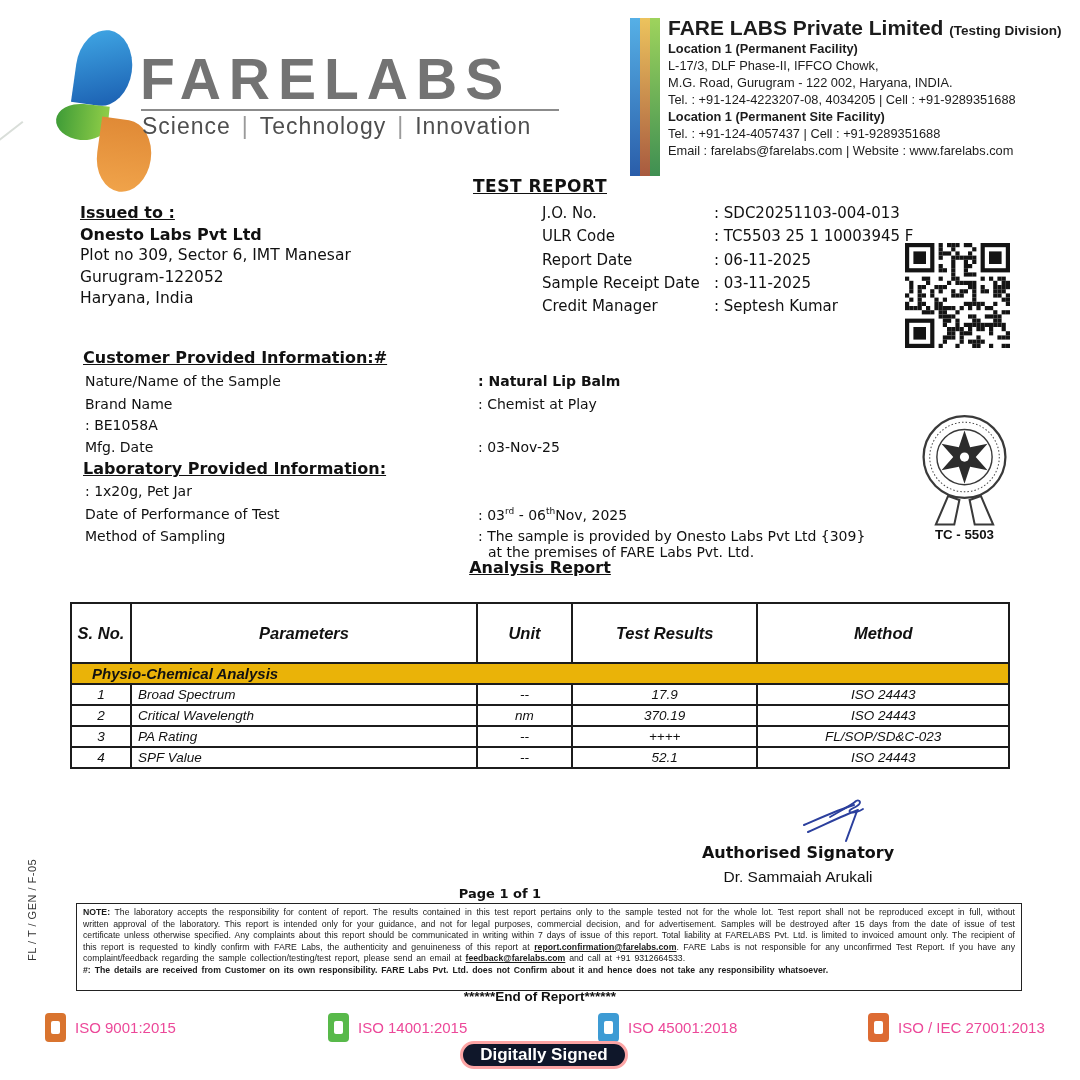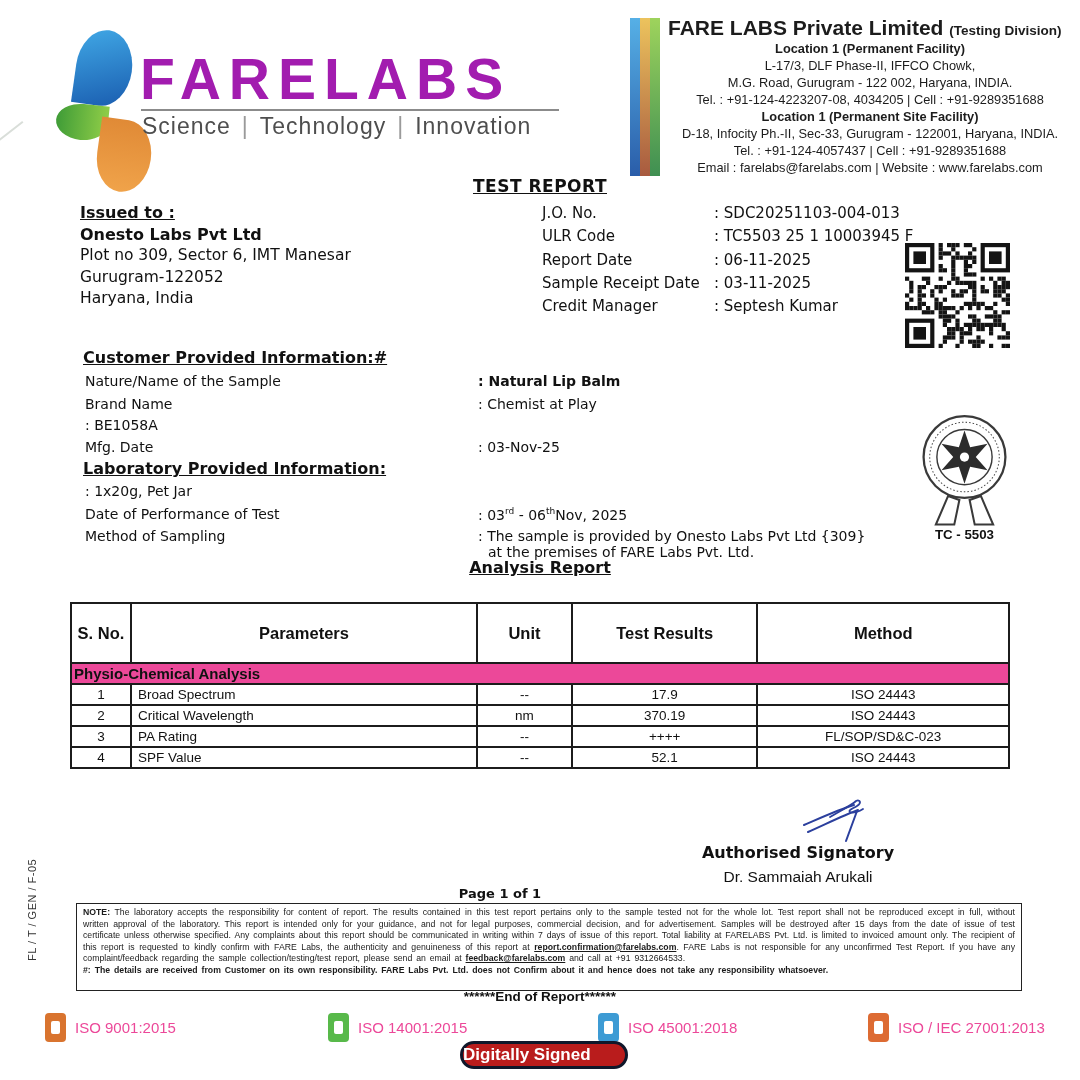--- a/index.html
+++ b/index.html
@@ -9,37 +9,37 @@
 
   
   .drop{position:absolute;}
   .drop-blue{left:76px;top:30px;width:56px;height:76px;border-radius:50% 50% 50% 0;
              background:linear-gradient(160deg,#41a9e6 0%,#1d63b4 90%);transform:rotate(8deg);}
   .drop-green{left:56px;top:104px;width:52px;height:36px;border-radius:50% 0 50% 50%;
               background:linear-gradient(90deg,#3f9c37 0%,#8ccb47 95%);transform:rotate(6deg);}
   .drop-orange{left:97px;top:120px;width:54px;height:72px;border-radius:0 50% 50% 50%;
                background:linear-gradient(180deg,#e08a36 0%,#f0a34a 100%);transform:rotate(8deg);}
   .wordmark{left:140px;top:46px;font-family:"Liberation Sans",sans-serif;font-size:57px;
-            font-weight:600;letter-spacing:8px;color:#a21caf;}
+            font-weight:600;letter-spacing:8px;color:#737373;}
   .wordrule{left:141px;top:109px;width:418px;height:2px;background:#8b8b8b;}
   .tagline{left:142px;top:113px;font-family:"Liberation Sans",sans-serif;font-size:23px;
            color:#4e4e4e;letter-spacing:1px;}
   .tagline .pipe{color:#9a9a9a;margin:0 11px;font-weight:300;}
   .corner-artifact{left:-4px;top:130px;width:30px;height:2px;background:#d9ded9;transform:rotate(-38deg);}
 
   
   .stripe{left:630px;top:18px;width:30px;height:158px;display:flex;}
   .stripe div{width:10px;height:100%;}
   .band1{background:linear-gradient(#56b0e6,#2a5da9);}
   .band2{background:linear-gradient(#ecc35d,#a85a3f);}
   .band3{background:linear-gradient(#9ed35c,#3f8f52);}
   .co{left:668px;top:16px;width:404px;font-family:"Liberation Sans",sans-serif;color:#1c1c1c;}
   .co-title{font-size:21px;font-weight:bold;white-space:nowrap;}
   .co-title .division{font-size:13.5px;}
-  .co-line{font-size:12.8px;line-height:17px;white-space:nowrap;text-align:center;}
+  .co-line{font-size:12.8px;line-height:17px;white-space:nowrap;}
   .co-line.b{font-weight:bold;}
 
   
   .h-underline{font-weight:bold;text-decoration:underline;}
   .report-title{left:440px;top:176px;width:200px;text-align:center;font-size:17px;
                 font-weight:bold;letter-spacing:.5px;text-decoration:underline;}
 
   
   .issued{left:80px;top:202px;font-size:15.5px;line-height:21.5px;}
   .issued .head{font-size:16px;}
@@ -57,26 +57,26 @@
   .inforow .lbl{width:393px;flex:none;}
   .sup{vertical-align:super;font-size:9px;}
 
   
   .seal{left:912px;top:410px;}
 
   
   .analysis-title{left:440px;top:558px;width:200px;text-align:center;font-size:16px;
                   font-weight:bold;text-decoration:underline;}
   table.analysis{border-collapse:collapse;width:940px;font-family:"Liberation Sans",sans-serif;}
-  table.analysis th,table.analysis td{border:2px solid #1c1c1c;}
+  table.analysis th,table.analysis td{border:2px solid #1c1c1c;font-style:italic;}
   table.analysis th{height:56px;font-size:16.5px;color:#111;}
   table.analysis td{font-size:13.5px;text-align:center;height:19px;padding:0 4px;}
   table.analysis td.param{text-align:left;padding-left:6px;}
-  tr.section td{background:#ec4899;text-align:left;font-weight:bold;font-size:15px;
-                padding-left:2px;height:19px;}
+  tr.section td{background:#eab308;text-align:left;font-weight:bold;font-size:15px;
+                padding-left:20px;height:19px;}
 
   
   .sig-block{left:688px;top:843px;width:220px;text-align:center;}
   .sig-title{font-size:16px;font-weight:bold;}
   .sig-name{font-size:15.5px;font-family:"Liberation Sans",sans-serif;margin-top:6px;}
 
   .page-num{left:380px;top:886px;width:240px;text-align:center;font-size:13px;font-weight:bold;}
 
   
   .notebox{left:76px;top:903px;width:932px;height:80px;border:1.5px solid #222;
@@ -91,21 +91,21 @@
   .end-text{left:390px;top:989px;width:300px;text-align:center;font-size:13.5px;
             font-weight:600;font-family:"Liberation Sans",sans-serif;}
 
   
   .cert{position:absolute;top:1013px;display:flex;align-items:center;gap:9px;
         font-family:"Liberation Sans",sans-serif;font-size:15px;color:#ec4899;}
   .cert .badge{width:21px;height:29px;border-radius:4px;position:relative;flex:none;}
   .cert .badge::after{content:"";position:absolute;left:6px;top:8px;width:9px;height:13px;
         background:#fff;border-radius:2px;}
   .signed-pill{left:460px;top:1041px;width:162px;height:22px;border-radius:16px;
-        background:#b91c1c;border:3px solid #0f172a;color:#fff;text-align:left;
+        background:#0f172a;border:3px solid #fca5a5;color:#fff;text-align:center;
         font-family:"Liberation Sans",sans-serif;font-weight:bold;font-size:17px;
         line-height:22px;cursor:pointer;}
 </style>
 </head>
 <body>
 
 <div class="page">
 
   <div>
     <div class="drop drop-blue"></div>
@@ -127,21 +127,20 @@
   <div class="abs co">
     <div class="co-title">
       <span>FARE LABS Private Limited</span>
       <span class="division">(Testing Division)</span>
     </div>
     <div class="co-line b">Location 1 (Permanent Facility)</div>
     <div class="co-line">L-17/3, DLF Phase-II, IFFCO Chowk,</div>
     <div class="co-line">M.G. Road, Gurugram - 122 002, Haryana, INDIA.</div>
     <div class="co-line">Tel. : +91-124-4223207-08, 4034205  |  Cell : +91-9289351688</div>
     <div class="co-line b">Location 1 (Permanent Site Facility)</div>
-    <div class="co-line">D-18, Infocity Ph.-II, Sec-33, Gurugram - 122001, Haryana, INDIA.</div>
     <div class="co-line">Tel. : +91-124-4057437  |  Cell : +91-9289351688</div>
     <div class="co-line">Email : farelabs@farelabs.com  |  Website : www.farelabs.com</div>
   </div>
 
   <div class="abs report-title">TEST REPORT</div>
 
   <div class="abs issued">
     <div class="head h-underline">Issued to :</div>
     <div class="co-name">Onesto Labs Pvt Ltd</div>
     <div>Plot no 309, Sector 6, IMT Manesar</div>

